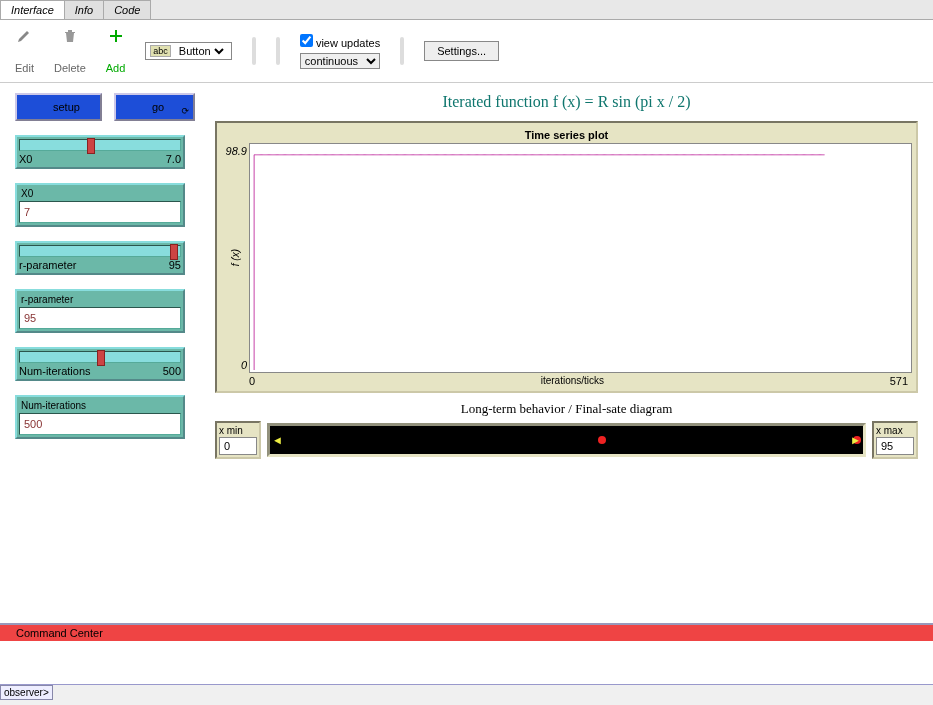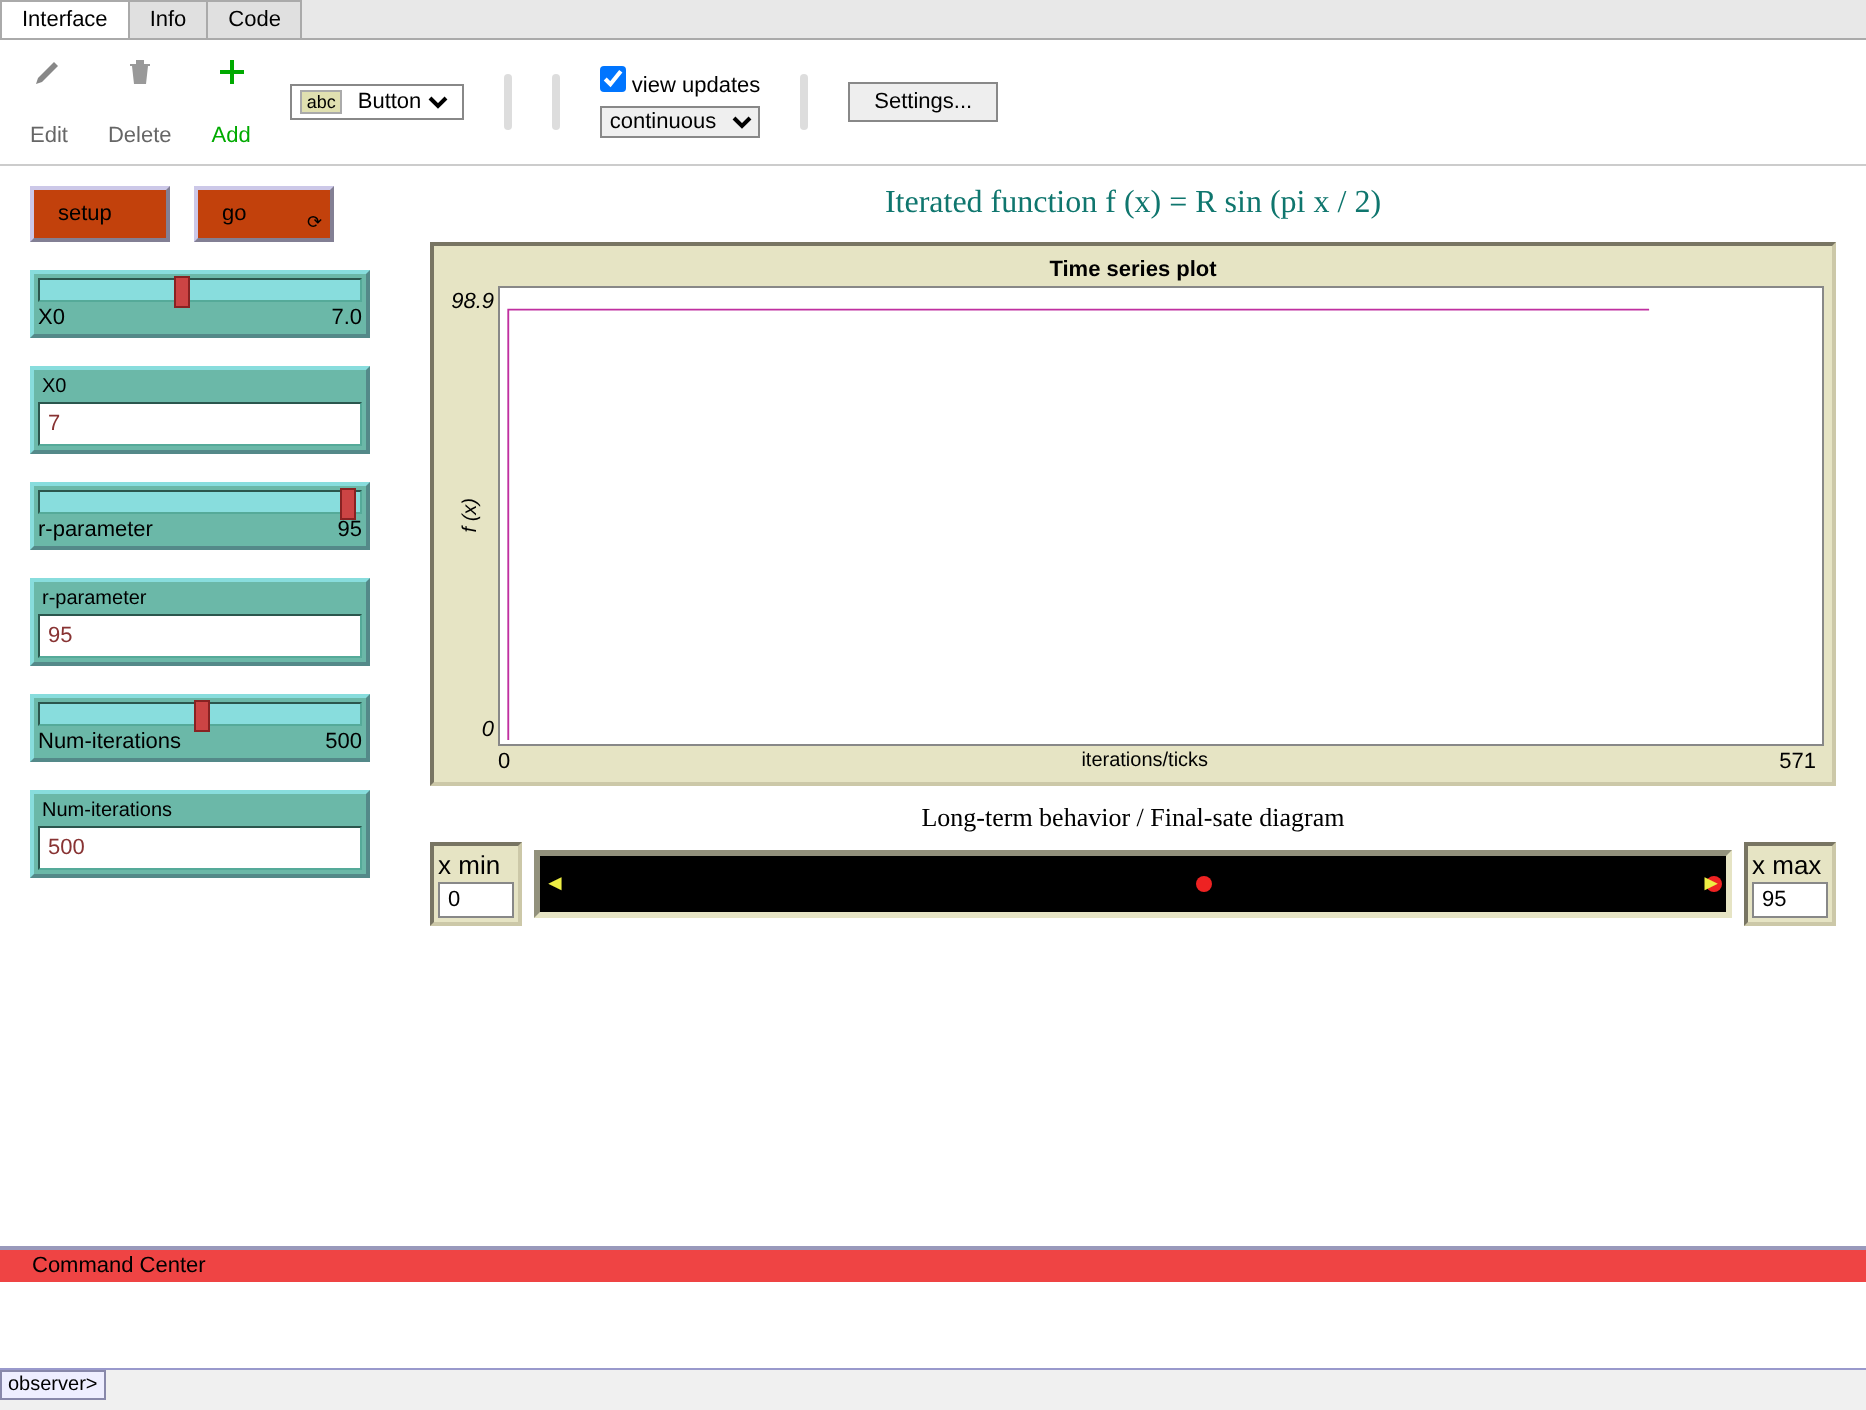--- a/index.html
+++ b/index.html
@@ -1,18 +1,18 @@
 <!DOCTYPE html>
 <html><head>
 <meta charset="utf-8">
 <style>
 * { box-sizing: border-box; margin: 0; padding: 0; font-family: Arial, sans-serif; font-size: 11px; }
 body { background: #f0f0f0; width: 933px; height: 705px; overflow: hidden; position: relative; }
 
-.tabs { display: flex; background: #e8e8e8; border-bottom: 1px solid #aaa; }
+.tabs { display: flex; background: #e8e8e8; border-bottom: 1px solid #aaa; font-style: italic; }
 .tab { padding: 3px 10px; border: 1px solid #aaa; border-bottom: none; background: #e0e0e0; cursor: pointer; margin-right: -1px; }
 .tab.active { background: #fff; position: relative; z-index: 1; }
 
 .toolbar { display: flex; align-items: center; padding: 8px 15px; gap: 20px; background: #fff; border-bottom: 1px solid #ccc; }
 .tool-btn { display: flex; flex-direction: column; align-items: center; gap: 18px; cursor: pointer; color: #666; }
 .tool-btn.add { color: #0a0; }
 .tool-icon { width: 16px; height: 16px; }
 
 .select-wrap { border: 1px solid #888; padding: 1px 4px; display: inline-flex; align-items: center; gap: 4px; background: #fff; }
 .select-wrap select { border: none; background: transparent; font-size: 11px; }
@@ -22,21 +22,21 @@
 .speed-slider { width: 130px; margin: 2px 0; }
 
 .view-updates { display: flex; flex-direction: column; gap: 4px; }
 
 .settings-btn { padding: 3px 12px; border: 1px solid #888; background: #eee; cursor: pointer; }
 
 .separator { width: 4px; height: 28px; background: #ddd; border-radius: 2px; }
 
 .main-area { background: #fff; padding: 10px 15px; height: 540px; position: relative; }
 
-.nl-button { background: #c2410c; border: 2px outset #ccc8e8; padding: 6px 12px; display: inline-block; cursor: pointer; text-align: left; min-width: 70px; }
+.nl-button { background: #1d4ed8; border: 2px outset #ccc8e8; padding: 6px 36px; display: inline-block; cursor: pointer; text-align: left; min-width: 70px; }
 .nl-button.go { position: relative; }
 .refresh-ico { position: absolute; right: 4px; bottom: 3px; font-size: 9px; }
 
 .nl-slider { background: #6bb8a8; border: 2px outset #8dd; width: 170px; padding: 2px; }
 .nl-slider-track { background: #8dd; border: 1px inset #5a9; height: 12px; position: relative; margin-bottom: 2px; }
 .nl-slider-thumb { position: absolute; top: -2px; width: 8px; height: 16px; background: #c44; border: 1px solid #822; }
 .nl-slider-labels { display: flex; justify-content: space-between; font-size: 10px; }
 
 .nl-input-box { background: #6bb8a8; border: 2px outset #8dd; width: 170px; padding: 2px; }
 .nl-input-label { font-size: 10px; padding: 1px 2px; }
@@ -56,21 +56,21 @@
 .plot-body { display: flex; font-style: italic; }
 .plot-yaxis { width: 28px; display: flex; flex-direction: column; justify-content: space-between; align-items: flex-end; padding: 2px; }
 .plot-ylabel { writing-mode: vertical-rl; transform: rotate(180deg); align-self: center; font-size: 10px; }
 .plot-canvas { flex: 1; height: 230px; background: #fff; border: 1px solid #888; position: relative; overflow: hidden; }
 .plot-xaxis { display: flex; justify-content: space-between; padding: 2px 4px 0 28px; }
 .plot-xlabel { text-align: center; font-size: 10px; }
 
 .diagram-title { text-align: center; font-family: Georgia, serif; font-size: 13px; margin: 8px 0 4px; }
 .diagram-row { display: flex; align-items: center; gap: 6px; }
 .small-box { background: #e6e4c4; border: 2px inset #ccc8a8; padding: 2px; width: 46px; }
-.small-box-label { font-size: 13px; }
+.small-box-label { font-size: 10px; }
 .small-box-val { background: #fff; border: 1px solid #888; padding: 2px 4px; margin-top: 1px; }
 .diagram-view { flex: 1; height: 34px; background: #000; border: 3px inset #e6e4c4; position: relative; }
 .diagram-dot { position: absolute; width: 8px; height: 8px; background: #e22; border-radius: 50%; top: 50%; transform: translate(-50%, -50%); }
 .diagram-arrow { position: absolute; top: 50%; transform: translateY(-50%); color: #ee4; font-size: 11px; }
 
 .cmd-header { background: #ef4444; border-top: 2px solid #99b; padding: 2px 16px; font-weight: normal; font-size: 11px; }
 .cmd-body { background: #fff; height: 44px; border-bottom: 1px solid #99c; }
 .cmd-prompt { border: 1px solid #88a; padding: 1px 3px; font-size: 10px; display:inline-block; background:#eef; }
 
 svg.plot-svg { width: 100%; height: 100%; }

